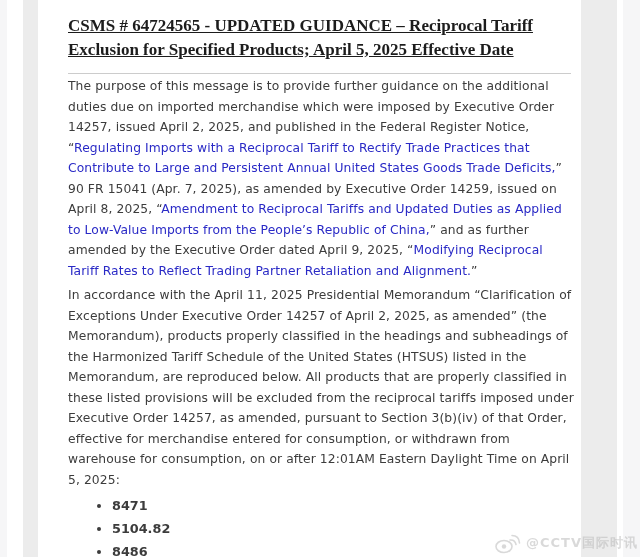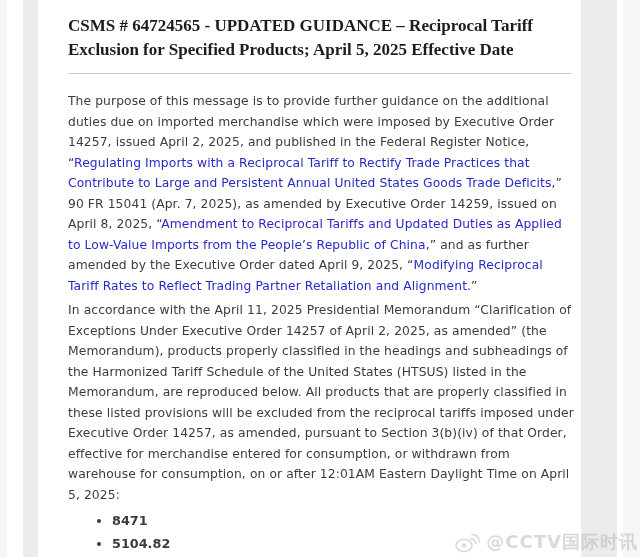--- a/index.html
+++ b/index.html
@@ -34,28 +34,29 @@
     width: 512px;
   }
   h1.doc-title {
     font-family: "Liberation Serif", serif;
     font-weight: bold;
     font-size: 17px;
     line-height: 24px;
     color: var(--title-color);
     margin: 14px 0 0 0;
     width: 504px;
+    text-decoration: underline;
   }
   hr.title-divider {
     border: none;
     border-top: 1px solid var(--divider-color);
     margin: 11px 0 0 0;
     width: 503px;
   }
-  .body-text { margin-top: 17px; }
+  .body-text { margin-top: 2px; }
   .body-text p {
     font-size: 12.3px;
     line-height: 20.5px;
     color: var(--body-color);
     margin: 0 0 4px 0;
     width: 506px;
     letter-spacing: 0.1px;
   }
   a.doc-link {
     color: var(--link-color);
@@ -74,21 +75,21 @@
     font-weight: bold;
   }
   .watermark {
     position: absolute;
     right: 2px;
     bottom: 3px;
     display: flex;
     align-items: center;
     gap: 5px;
     color: var(--watermark-color);
-    font-size: 18px;
+    font-size: 13px;
     font-weight: bold;
     letter-spacing: 1px;
     user-select: none;
   }
   .watermark svg { display: block; }
 </style>
 </head>
 <body>
 
 <div class="strip strip-far-left"></div>

